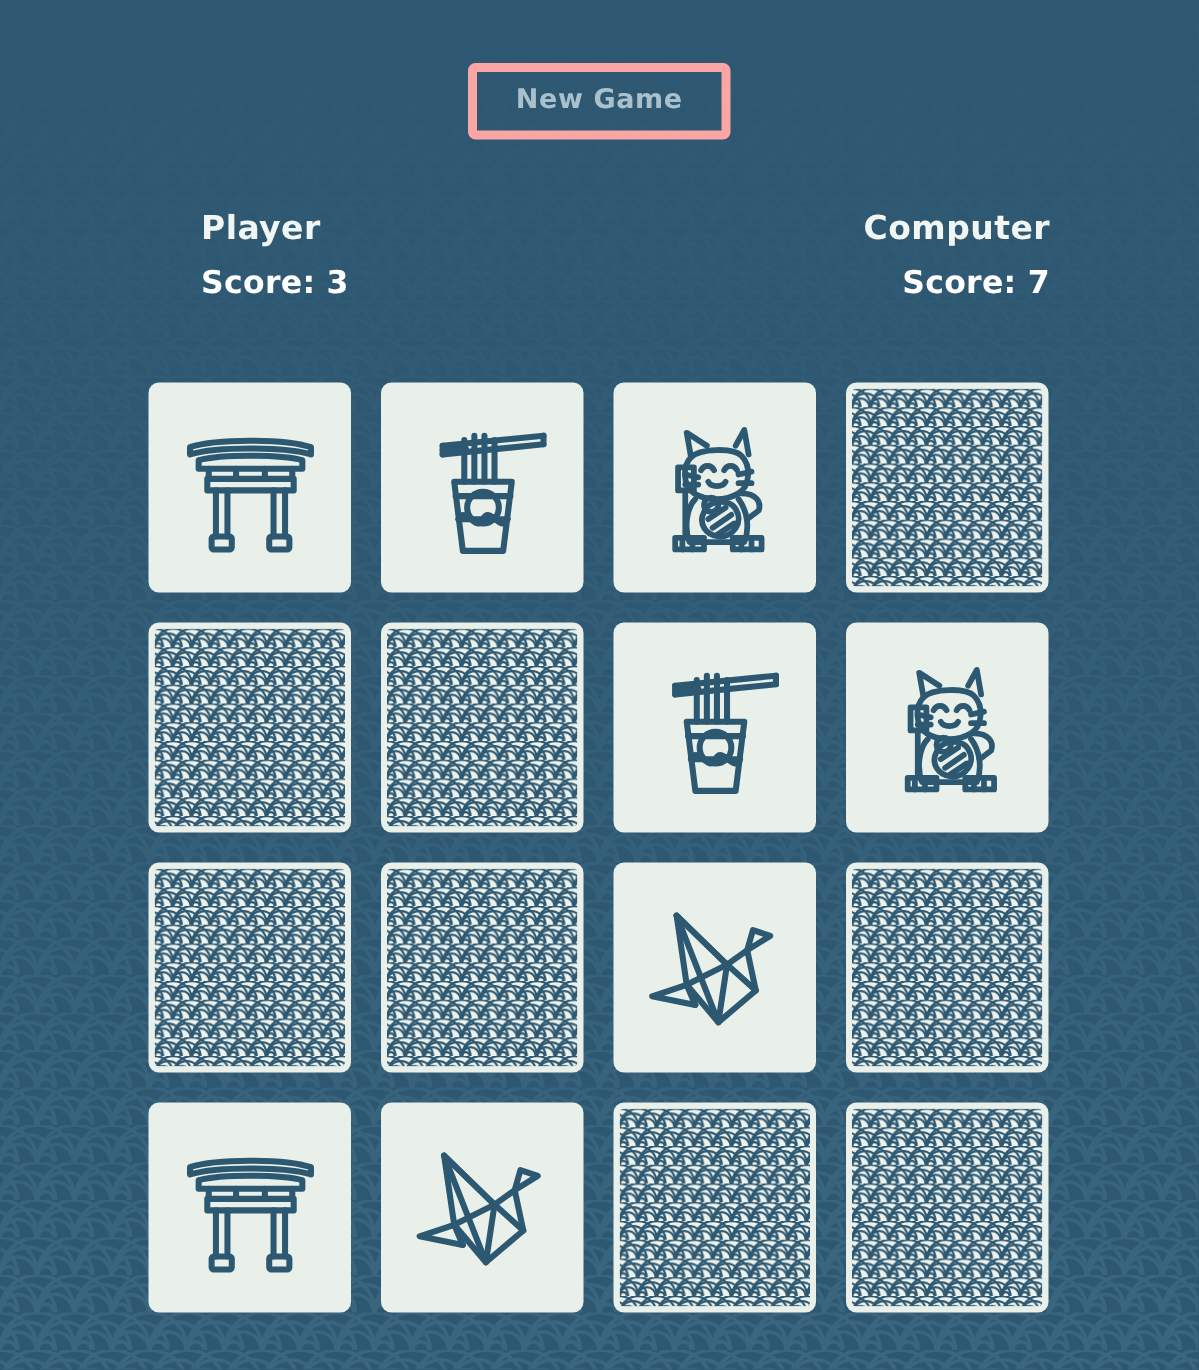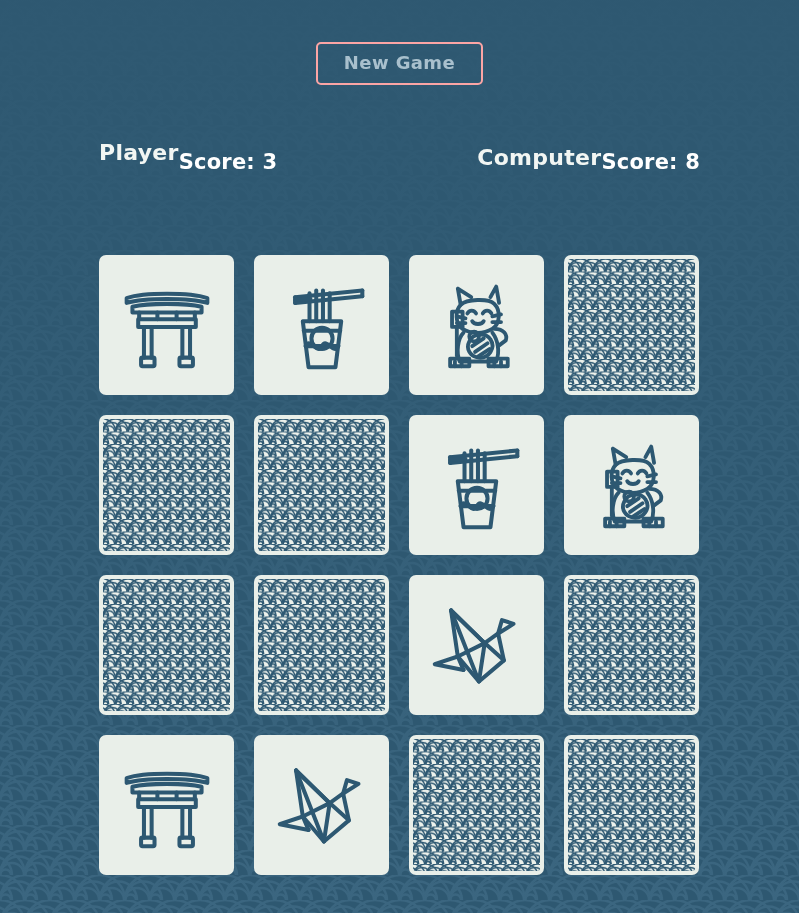--- a/index.html
+++ b/index.html
@@ -35,21 +35,21 @@
   .newgame-wrap {
     position: absolute;
     top: 42px;
     left: 0;
     width: 799px;
     text-align: center;
   }
   .newgame-btn {
     display: inline-block;
     padding: 10px 26px 11px 26px;
-    border: 2px solid #fca5a5;
+    border: 6px solid #fca5a5;
     border-radius: 5px;
     background: transparent;
     color: #a9c0cd;
     font-family: "DejaVu Sans", sans-serif;
     font-size: 18px;
     font-weight: bold;
     letter-spacing: 0.4px;
     line-height: 18px;
     cursor: pointer;
   }
@@ -57,21 +57,21 @@
   
   .scoreboard {
     position: absolute;
     top: 140px;
     left: 99px;
     width: 601px;
     display: flex;
     justify-content: space-between;
     align-items: flex-start;
   }
-  .score-panel { display: flex; flex-direction: row; }
+  .score-panel { display: flex; flex-direction: column; margin-left: 35px; }
   .score-panel.left  { align-items: flex-start; text-align: left; }
   .score-panel.right { align-items: flex-end;  text-align: left; }
 
   .player-name {
     color: #f2f6f3;
     font-size: 22px;
     font-weight: bold;
     letter-spacing: 0.3px;
     line-height: 26px;
   }
@@ -268,21 +268,21 @@
     <button class="newgame-btn">New Game</button>
   </div>
 
   <div class="scoreboard">
     <div class="score-panel left">
       <div class="player-name">Player</div>
       <div class="player-score">Score: 3</div>
     </div>
     <div class="score-panel right">
       <div class="player-name">Computer</div>
-      <div class="player-score">Score: 8</div>
+      <div class="player-score">Score: 7</div>
     </div>
   </div>
 
   <div class="grid" id="card-grid">
       <div class="card up">
         <div class="icon">
           <svg viewBox="0 0 100 100">
             <use href="#sym-torii-gate-icon"></use>
           </svg>
         </div>

